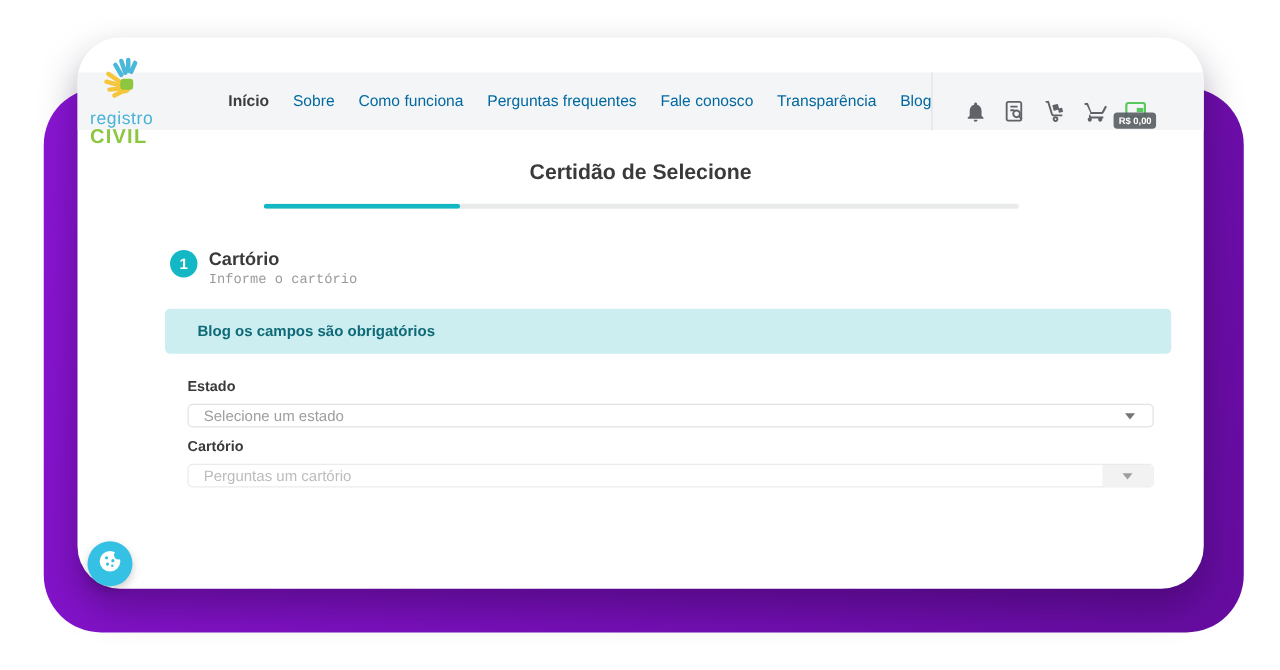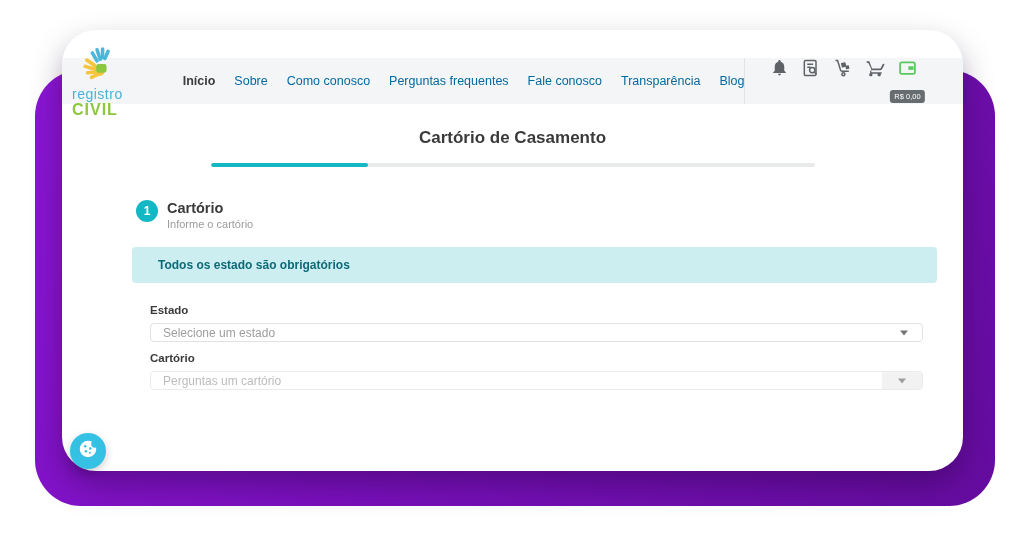--- a/index.html
+++ b/index.html
@@ -22,39 +22,39 @@
   .logo-text { margin-left: -8px; line-height: 1; }
   .logo-top { color: #47b2d8; font-size: 14px; letter-spacing: .5px; }
   .logo-bottom { color: #8dc63f; font-size: 16px; font-weight: bold; letter-spacing: 1px; margin-top: 1px; }
 
   .nav { display: flex; align-items: center; gap: 19px; margin: 0 auto; padding-left: 60px; }
   .nav a { text-decoration: none; font-size: 12.5px; color: #0369a1; white-space: nowrap; }
   .nav a.active { color: #3c3c3c; font-weight: bold; }
 
   .topbar-right { display: flex; align-items: center; height: 100%; }
   .vdivider { width: 1px; height: 100%; background: #e2e2e2; margin-right: 18px; }
-  .icon-btn { position: relative; display: flex; align-items: flex-start; justify-content: center;
-    width: 32px; height: 46px; cursor: pointer; }
+  .icon-btn { position: relative; display: flex; align-items: flex-end; justify-content: center;
+    width: 32px; height: 46px; cursor: pointer; font-weight: bold; }
   .wallet-badge { position: absolute; left: 50%; transform: translateX(-50%); bottom: 1px;
     background: rgba(90,95,100,.92); color: #fff; font-size: 7.5px; padding: 2px 4px;
     border-radius: 3px; white-space: nowrap; }
 
   
   .page-title { margin-top: 24px; text-align: center; font-size: 17px; font-weight: 600; color: #3a3a3a; }
 
   .progress-track { width: 604px; height: 4px; margin: 15px auto 0; background: #e9ebeb;
     border-radius: 3px; overflow: hidden; }
   .progress-fill { height: 100%; width: 0; background: #14b8c4; border-radius: 3px; }
 
   .step-row { display: flex; align-items: flex-start; margin: 33px 0 0 74px; }
   .step-circle { width: 22px; height: 22px; border-radius: 50%; background: #14b8c4; color: #fff;
     font-size: 12px; font-weight: bold; display: flex; align-items: center; justify-content: center;
     margin-right: 9px; flex: none; }
   .step-title { font-size: 14.5px; font-weight: bold; color: #3a3a3a; }
-  .step-sub { font-size: 11px; color: #9b9b9b; margin-top: 2px; }
+  .step-sub { font-size: 11px; color: #9b9b9b; margin-top: 2px; font-family: Liberation Mono, monospace; }
 
   .notice { margin: 17px 26px 0 70px; height: 36px; background: #cdeef1; border-radius: 4px;
     display: flex; align-items: center; padding-left: 26px; }
   .notice span { font-size: 12px; font-weight: bold; color: #0e6a76; }
 
   .form-area { margin: 21px 40px 0 88px; }
   .field-group { margin-bottom: 10px; }
   .field-label { font-size: 11.5px; font-weight: bold; color: #3a3a3a; margin-bottom: 7px; }
   .select-box { position: relative; height: 19px; border: 1px solid #e2e2e2; border-radius: 4px;
     background: #fff; display: flex; align-items: center; padding-left: 12px; cursor: pointer; }
@@ -104,21 +104,21 @@
         </span>
         <span class="logo-text">
           <div class="logo-top">registro</div>
           <div class="logo-bottom">CIVIL</div>
         </span>
       </div>
 
       <nav class="nav">
         <a href="#" class="active">Início</a>
         <a href="#">Sobre</a>
-        <a href="#">Como conosco</a>
+        <a href="#">Como funciona</a>
         <a href="#">Perguntas frequentes</a>
         <a href="#">Fale conosco</a>
         <a href="#">Transparência</a>
         <a href="#">Blog</a>
       </nav>
 
       <div class="topbar-right">
         <div class="vdivider"></div>
 
         <div class="icon-btn">
@@ -168,36 +168,36 @@
           </span>
           <span class="wallet-badge">R$ 0,00</span>
         </div>
 
         <div class="icon-btn">
           
         </div>
       </div>
     </div>
 
-    <h1 class="page-title">Cartório de Casamento</h1>
+    <h1 class="page-title">Certidão de Selecione</h1>
 
     <div class="progress-track">
       <div class="progress-fill" style="width: 26%;"></div>
     </div>
 
     <div class="step-row">
       <div class="step-circle">1</div>
       <div>
         <div class="step-title">Cartório</div>
         <div class="step-sub">Informe o cartório</div>
       </div>
     </div>
 
     <div class="notice">
-      <span>Todos os estado são obrigatórios</span>
+      <span>Blog os campos são obrigatórios</span>
     </div>
 
     <div class="form-area">
 
       <div class="field-group">
         <div class="field-label">Estado</div>
         <div class="select-box">
           <span class="placeholder">Selecione um estado</span>
           <span class="caret"></span>
         </div>

